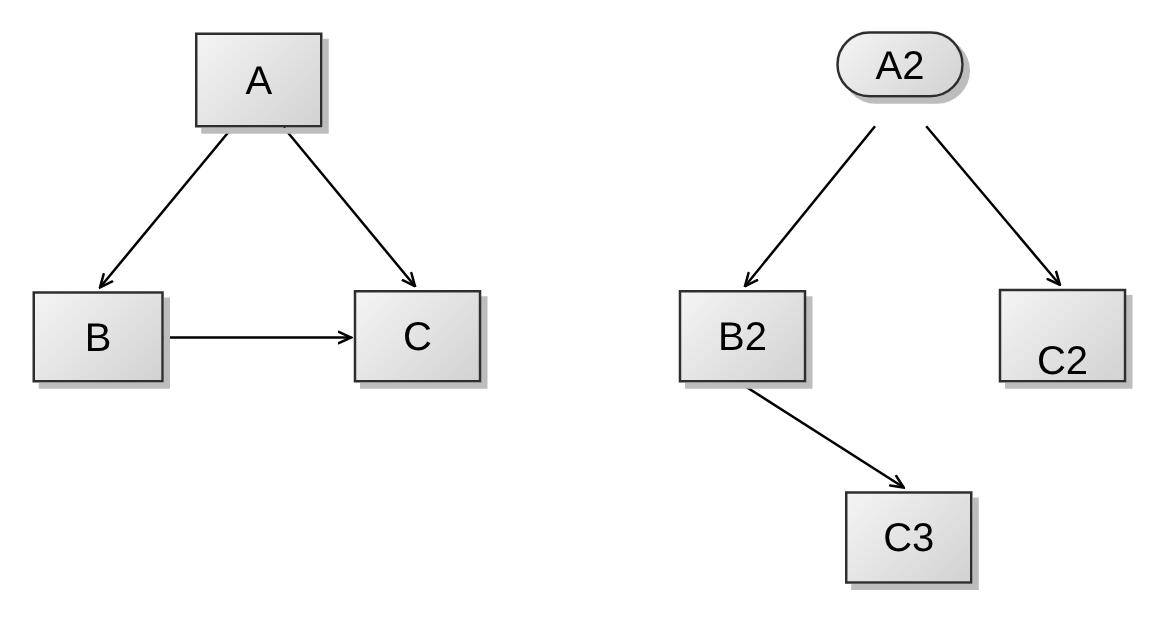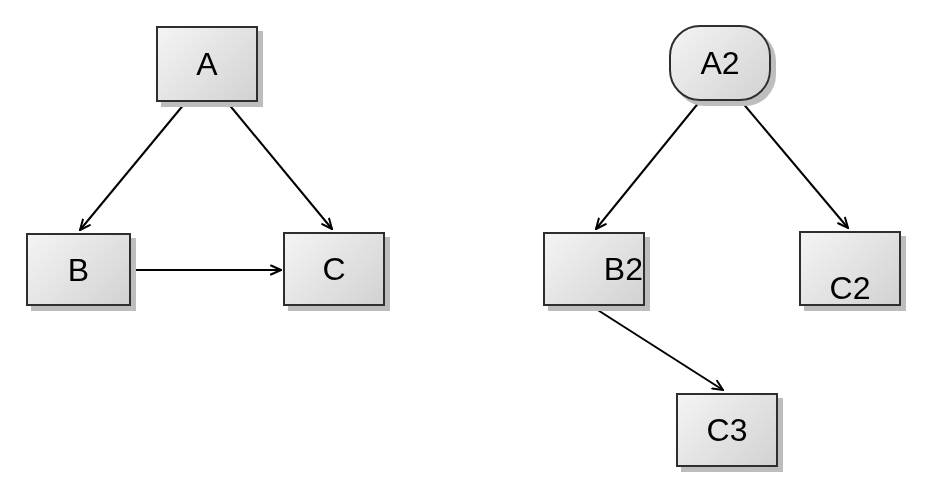--- a/index.html
+++ b/index.html
@@ -62,24 +62,24 @@
   <div id="nodes-layer">
       <div class="node" style="left: 156px; top: 26px; width: 102px; height: 76px;">
         <span class="node-label">A</span>
       </div>
       <div class="node" style="left: 26px; top: 233px; width: 105px; height: 73px;">
         <span class="node-label">B</span>
       </div>
       <div class="node" style="left: 283px; top: 232px; width: 102px; height: 74px;">
         <span class="node-label">C</span>
       </div>
-      <div class="node" style="left: 669px; top: 25px; width: 102px; height: 76px; border-radius: 31px;">
+      <div class="node" style="left: 669px; top: 25px; width: 102px; height: 53px; border-radius: 31px;">
         <span class="node-label">A2</span>
       </div>
-      <div class="node" style="left: 543px; top: 232px; width: 102px; height: 74px; justify-content: flex-end;">
+      <div class="node" style="left: 543px; top: 232px; width: 102px; height: 74px;">
         <span class="node-label">B2</span>
       </div>
       <div class="node" style="left: 799px; top: 231px; width: 102px; height: 75px; align-items: flex-end;">
         <span class="node-label">C2</span>
       </div>
       <div class="node" style="left: 676px; top: 393px; width: 102px; height: 74px; justify-content: center;">
         <span class="node-label">C3</span>
       </div>
     </div>
 </div>

